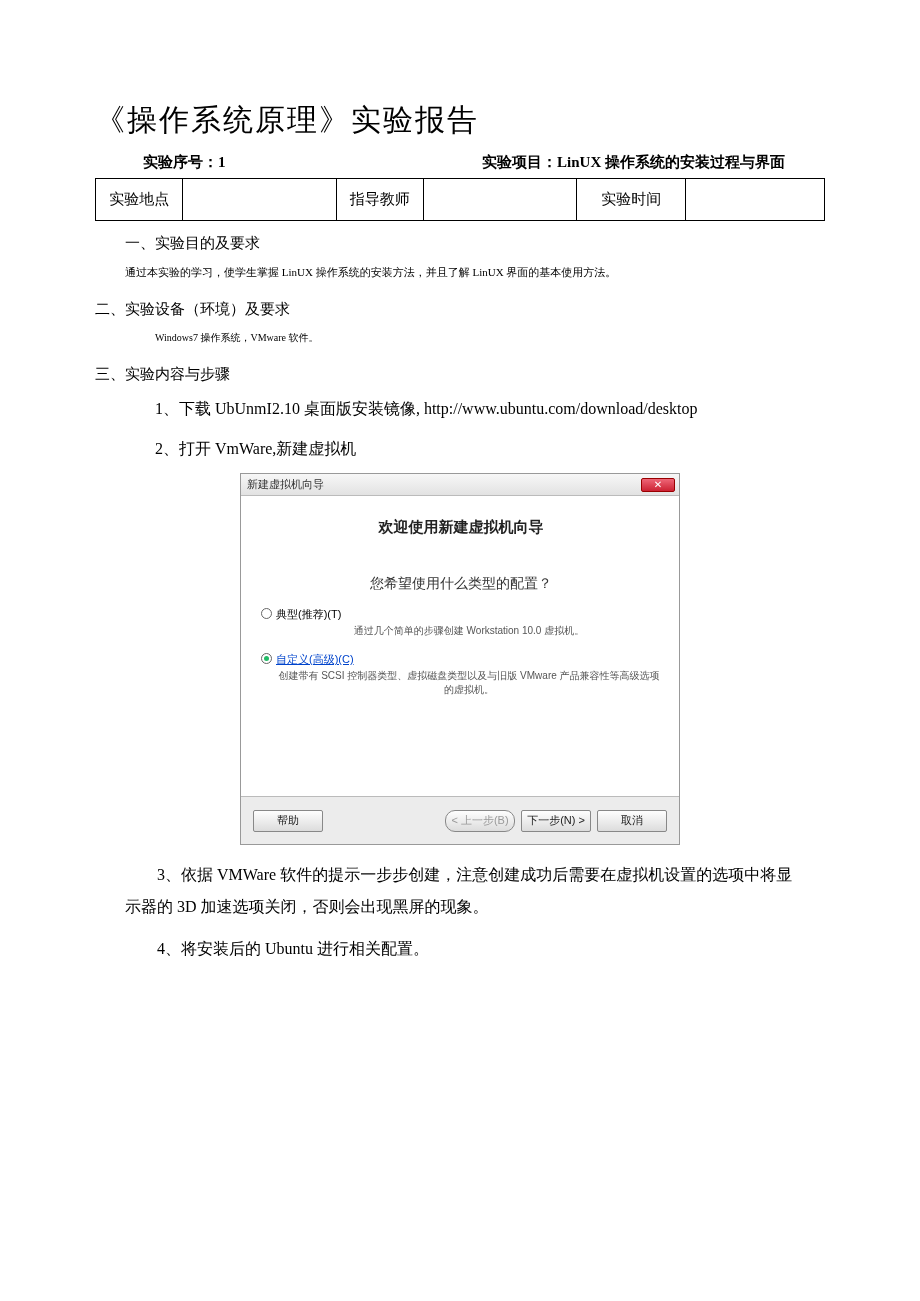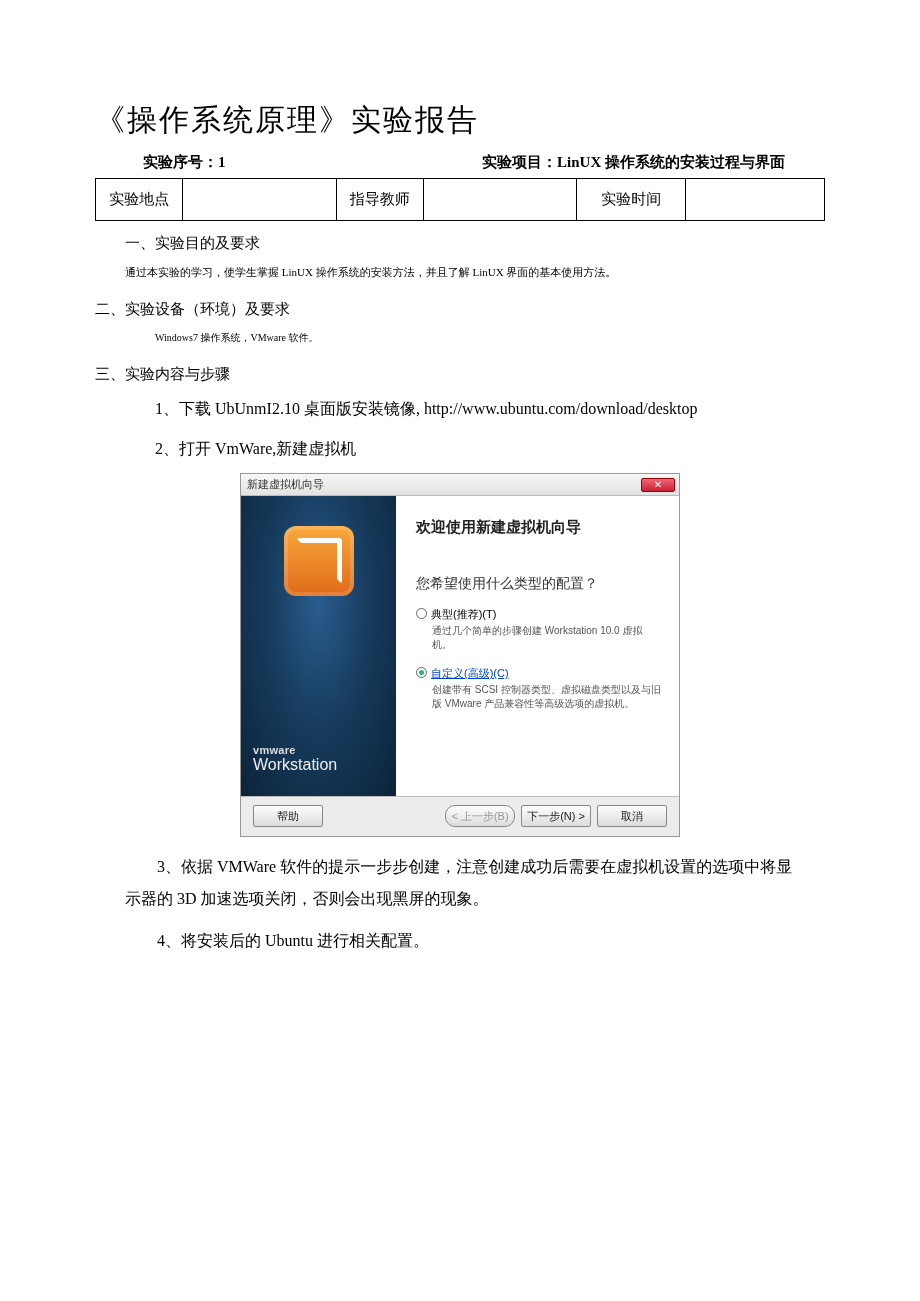--- a/index.html
+++ b/index.html
@@ -89,33 +89,33 @@
       box-shadow: inset 0 0 0 4px rgba(255,255,255,0.15);
       display:flex;align-items:center;justify-content:center;
     }
     .vm-logo::after{
       content:""; width:36px;height:36px; border:5px solid #fff; border-bottom-color:transparent; border-left-color:transparent;
       border-radius:4px; transform: rotate(0deg);
     }
     .brand1 { color:#ddd; font-size:11px; font-weight:bold; letter-spacing:.3px;}
     .brand2 { color:#eee; font-size:16px; font-weight:300; }
     .wizard-right {
-      flex:1; padding: 22px 18px 10px 20px;
+      flex:1; padding: 22px 18px 10px 20px; text-align: center;
     }
     .wiz-h { font-size:15px; font-weight:bold; color:#222; margin-bottom: 38px; }
     .wiz-q { font-size:14px; color:#333; margin-bottom:14px; }
     .radio-row { display:flex; align-items:flex-start; gap:4px; font-size:11px; margin-bottom:2px;}
     .radio-dot { width:11px;height:11px;border:1px solid #666;border-radius:50%;background:#fff;flex-shrink:0;margin-top:1px;display:flex;align-items:center;justify-content:center;}
     .radio-dot.sel::after{content:"";width:5px;height:5px;border-radius:50%;background:#2b6;}
     .radio-desc { font-size:10px; color:#555; margin: 2px 0 14px 16px; line-height:1.4;}
     .link { color:#0044cc; text-decoration:underline; }
     .wizard-footer {
-      height: 40px; border-top:1px solid #bbb;
-      display:flex; align-items:flex-end; justify-content:space-between;
-      padding: 9px 12px; background:#ececec;
+      height: 48px; border-top:1px solid #bbb;
+      display:flex; align-items:center; justify-content:space-between;
+      padding: 0 12px; background:#ececec;
     }
     .wbtn {
       min-width:70px; height:22px; font-size:11px;
       background: linear-gradient(#fefefe,#dcdcdc);
       border:1px solid #888; border-radius:2px;
       display:flex;align-items:center;justify-content:center;
       color:#222;
     }
     .wbtn.disabled { color:#999;border-radius:10px; }
     .btn-group { display:flex; gap:6px; }
@@ -161,25 +161,20 @@
 <div class="step-first">1、下载 UbUnmI2.10 桌面版安装镜像, http://www.ubuntu.com/download/desktop</div>
 <div class="step-first">2、打开 VmWare,新建虚拟机</div>
 
 <div class="wizard-wrap">
   <div class="wizard">
     <div class="wizard-titlebar">
       <span>新建虚拟机向导</span>
       <div class="wizard-close">✕</div>
     </div>
     <div class="wizard-body">
-      <div class="wizard-sidebar">
-        <div class="vm-logo"></div>
-        <div class="brand1">vmware</div>
-        <div class="brand2">Workstation</div>
-      </div>
       <div class="wizard-right">
         <div class="wiz-h">欢迎使用新建虚拟机向导</div>
         <div class="wiz-q">您希望使用什么类型的配置？</div>
 
         <div class="radio-row">
           <span class="radio-dot"></span>
           <span>典型(推荐)(T)</span>
         </div>
         <div class="radio-desc">通过几个简单的步骤创建 Workstation 10.0 虚拟机。</div>
 

